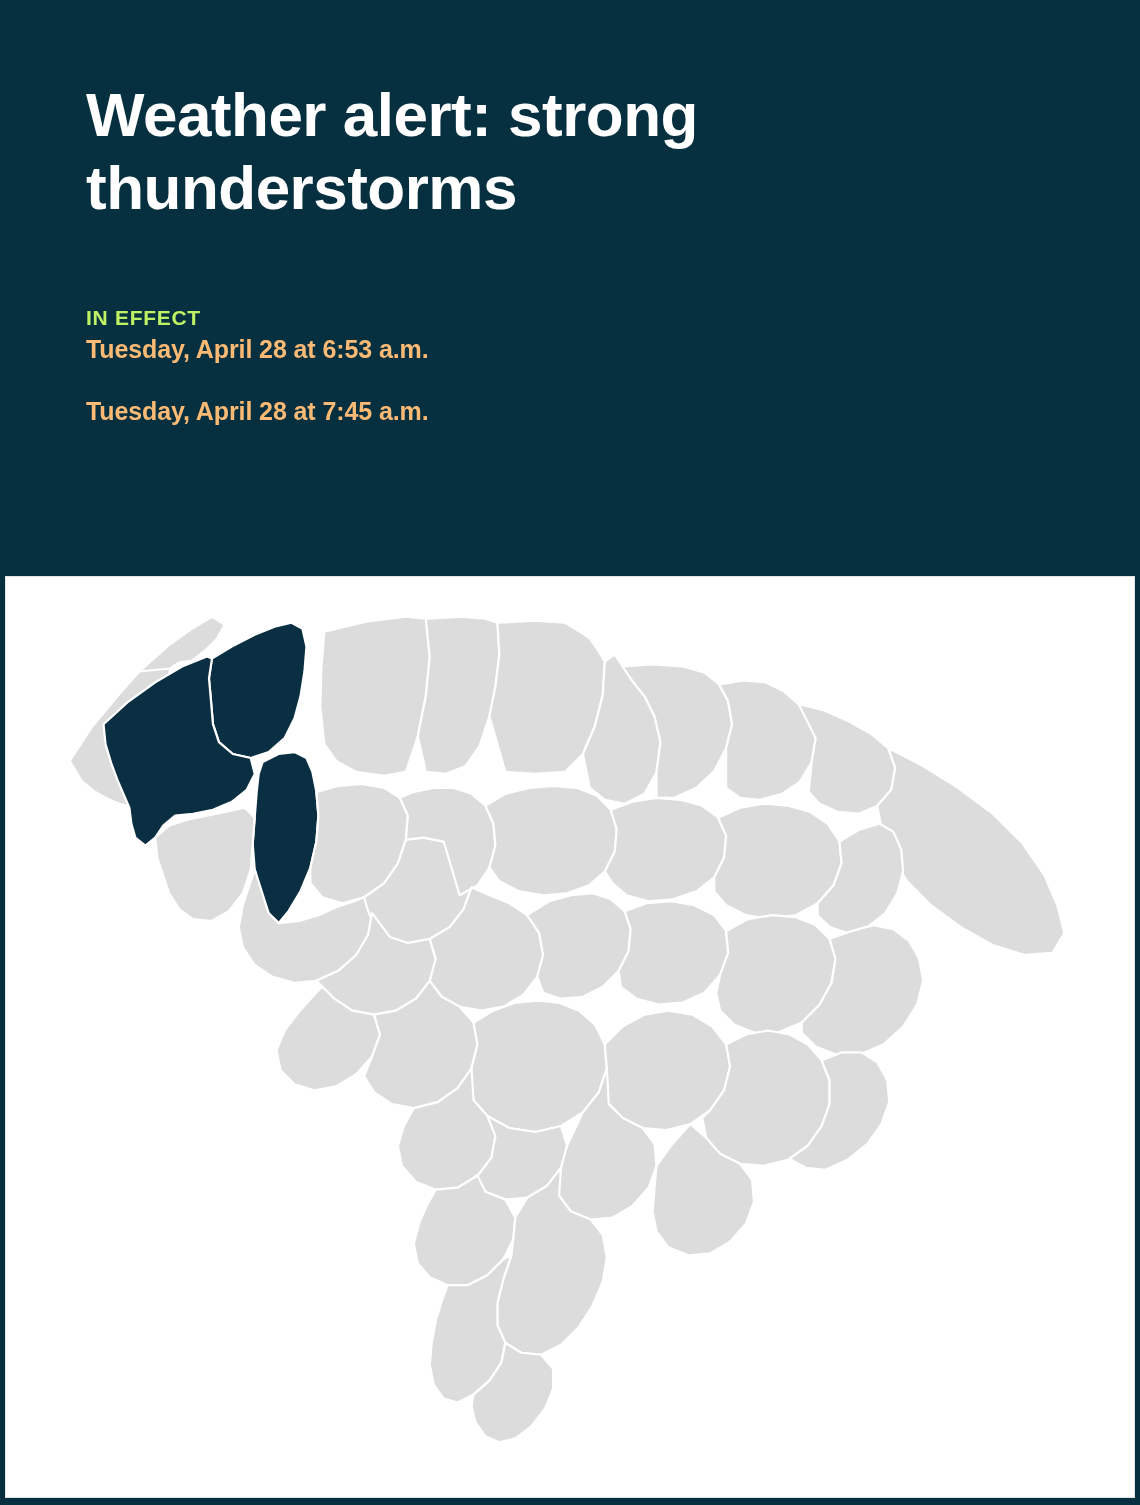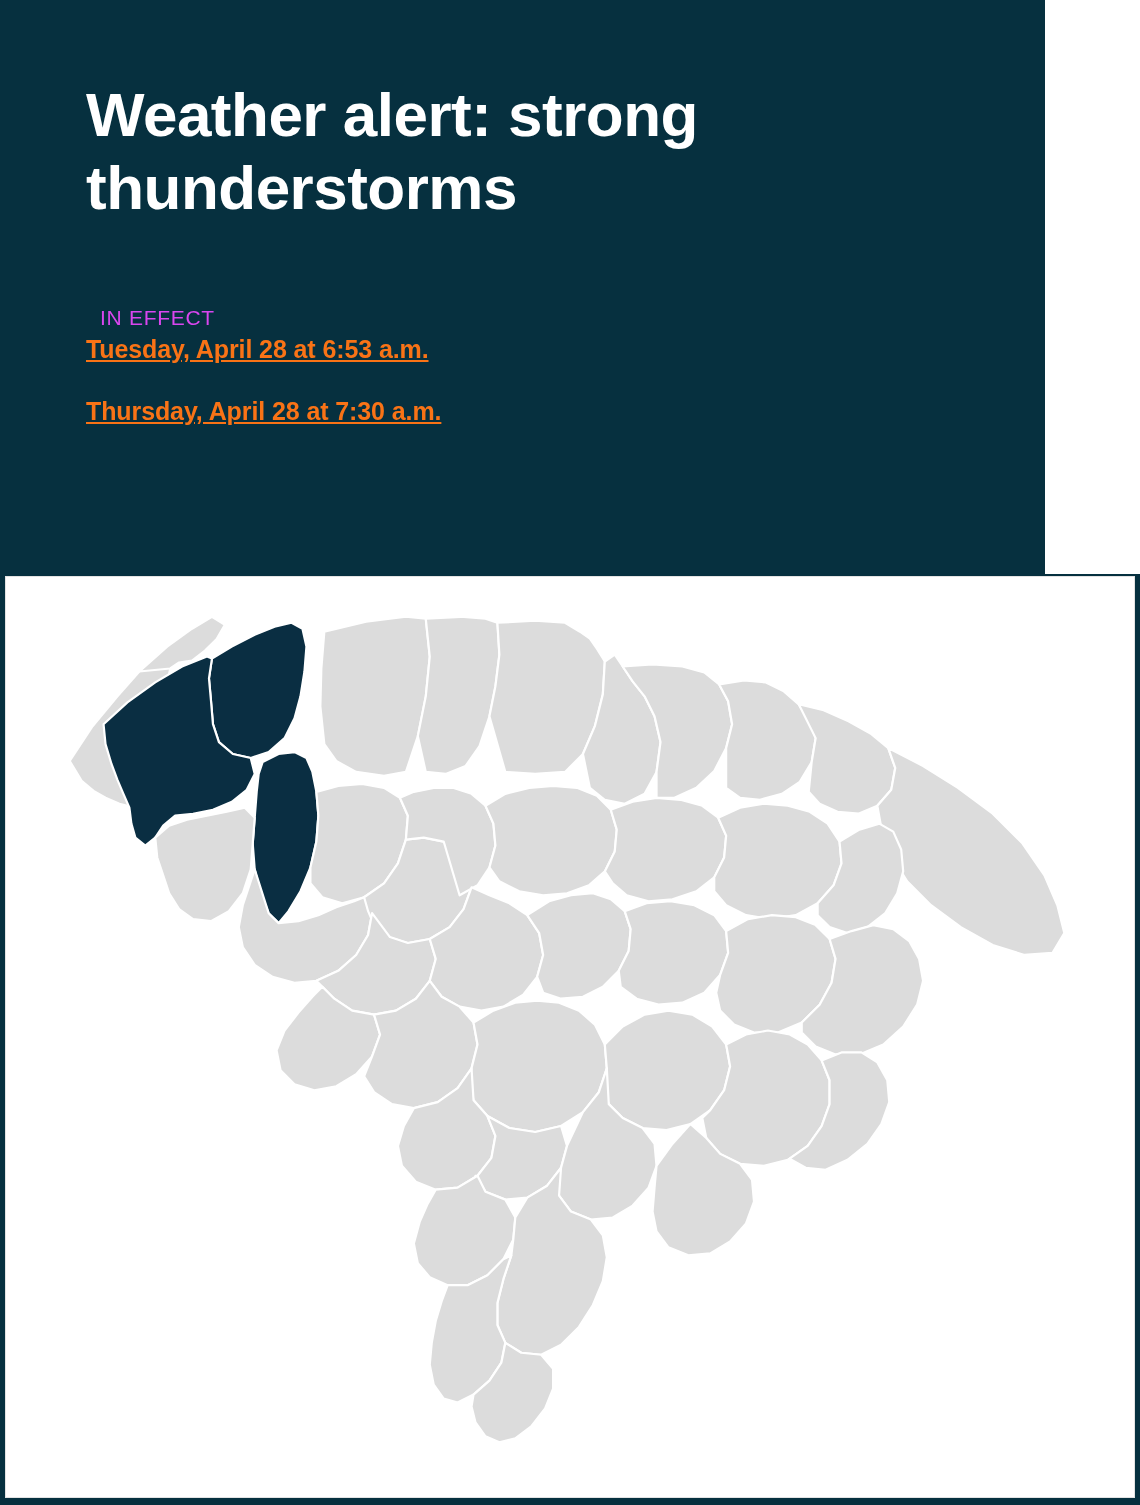--- a/index.html
+++ b/index.html
@@ -16,21 +16,21 @@
     height: 1505px;
     position: relative;
     background: #ffffff;
     box-sizing: border-box;
     overflow: hidden;
   }
 
   
   .alert-header {
     background: #06303f;
-    width: 1045px;
+    width: 1140px;
     height: 574px;
     box-sizing: border-box;
     padding: 0;
     position: relative;
   }
   .alert-title {
     position: absolute;
     left: 86px;
     top: 78px;
     width: 760px;
@@ -43,36 +43,35 @@
   }
   .meta-block {
     position: absolute;
     left: 86px;
     top: 305px;
     width: 800px;
   }
   .meta-group { margin-bottom: 30px; }
   .meta-group:last-child { margin-bottom: 0; }
   .meta-label {
-    color: #d946ef;
+    color: #bef264;
     font-size: 21px;
-    font-weight: normal;
+    font-weight: bold;
     letter-spacing: 0.7px;
     line-height: 26px;
     text-transform: uppercase;
-    margin: 0 0 2px 14px;
+    margin: 0 0 2px 0;
   }
   .meta-value {
-    color: #f97316;
+    color: #fdba74;
     font-size: 25px;
     font-weight: bold;
     line-height: 32px;
     margin: 0;
     letter-spacing: -0.1px;
-    text-decoration: underline;
   }
 
   
   .map-panel {
     position: absolute;
     left: 0;
     top: 574px;
     width: 1140px;
     height: 931px;
     box-sizing: border-box;
@@ -120,21 +119,21 @@
     <h1 class="alert-title">Weather alert: strong thunderstorms</h1>
 
     <div class="meta-block">
 
       <div class="meta-group">
         <div class="meta-label">IN EFFECT</div>
         <div class="meta-value">Tuesday, April 28 at 6:53 a.m.</div>
       </div>
 
       <div class="meta-group">
-        <div class="meta-value">Thursday, April 28 at 7:30 a.m.</div>
+        <div class="meta-value">Tuesday, April 28 at 7:45 a.m.</div>
       </div>
 
     </div>
   </div>
 
   <div class="map-panel">
     <div class="map-inner">
 
       <svg class="map-svg" viewBox="0 0 1130 925" preserveAspectRatio="xMidYMid meet">
 

